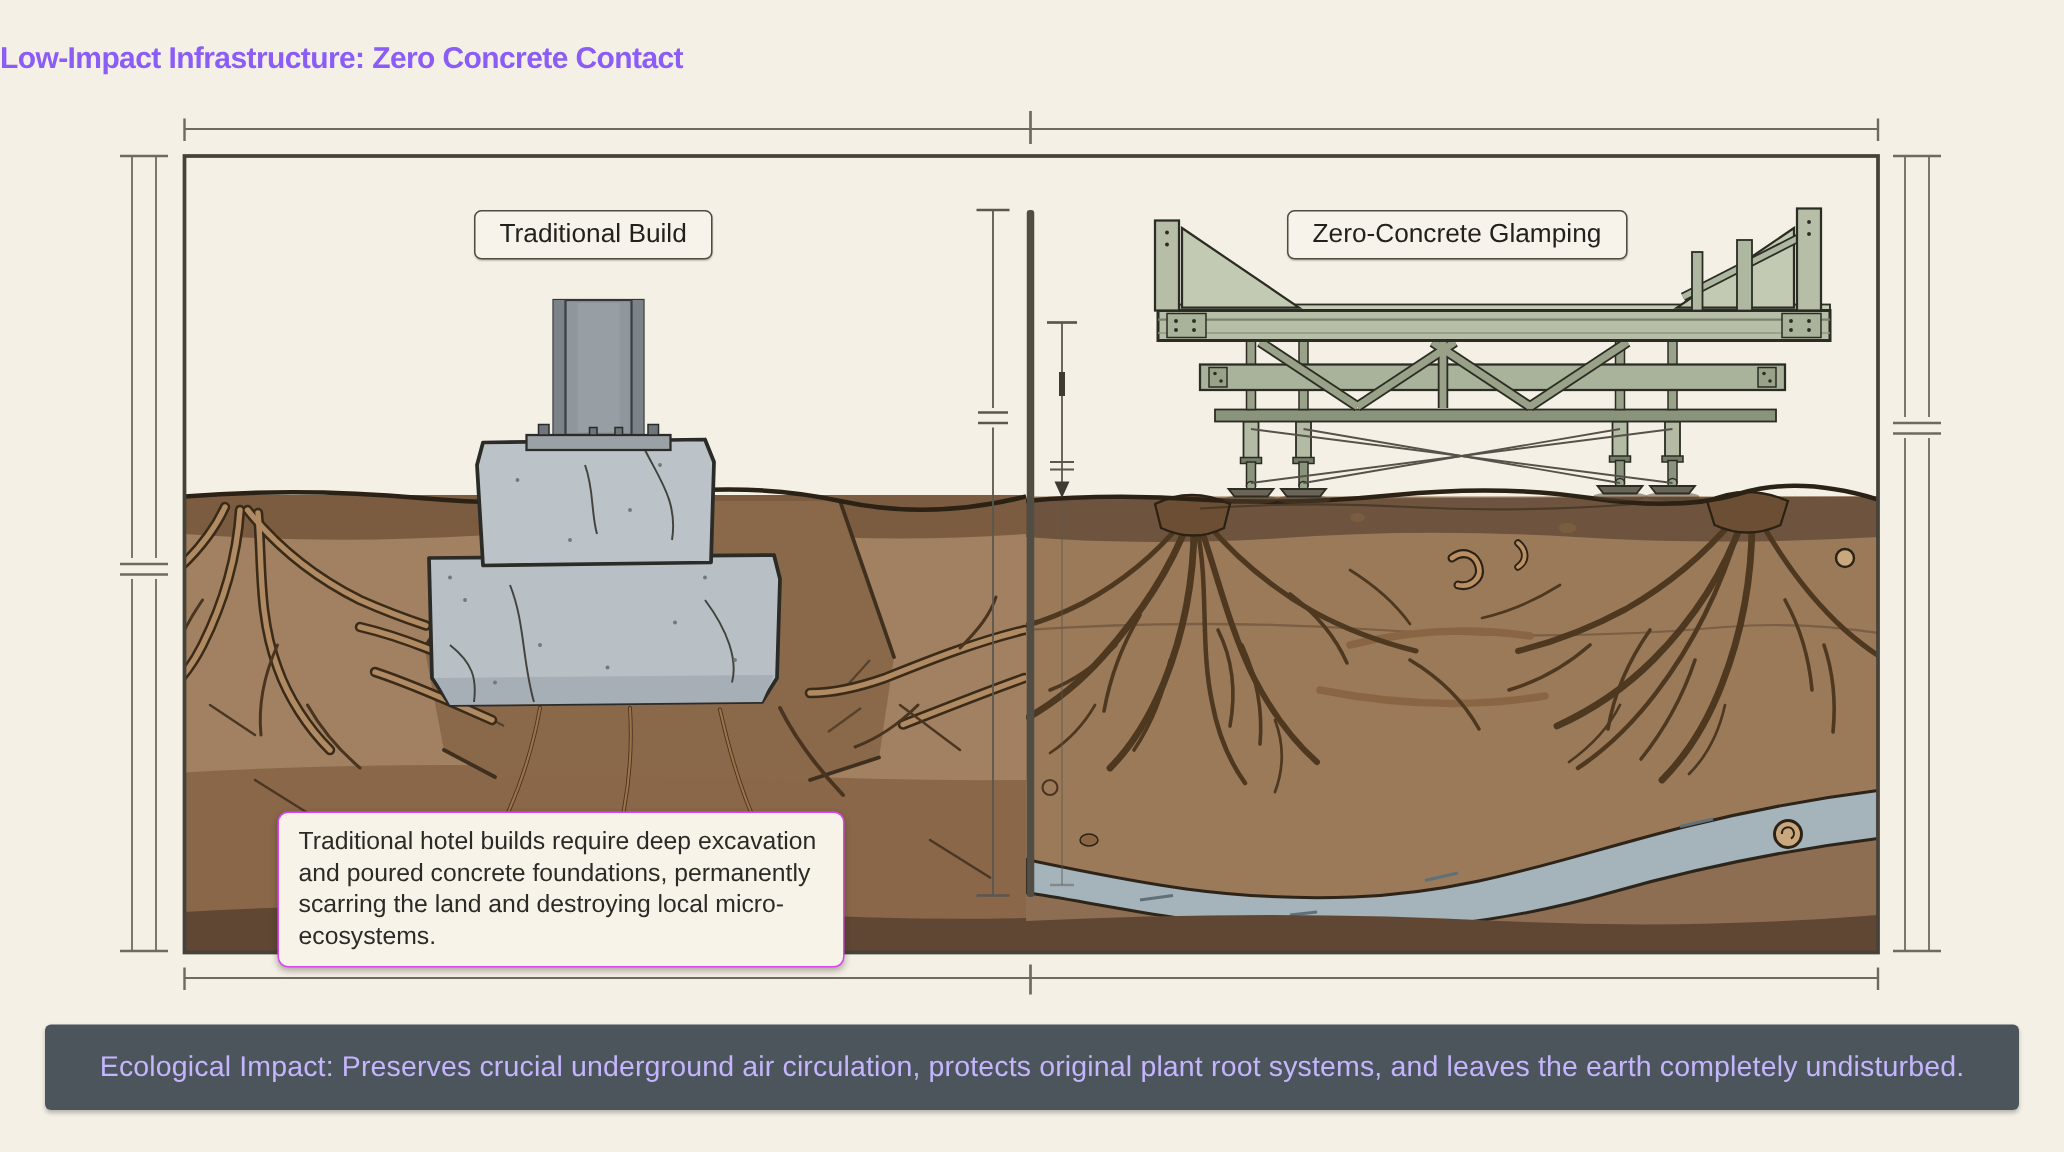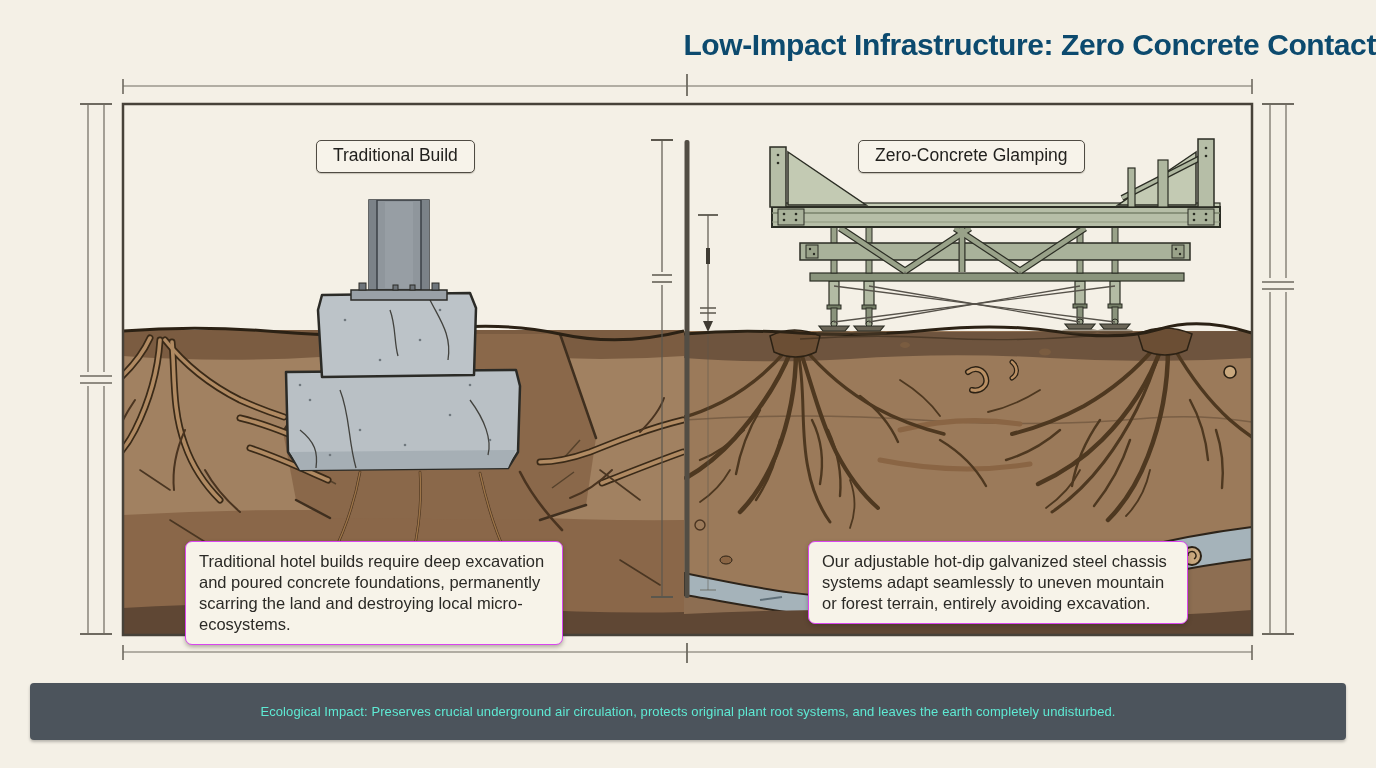--- a/index.html
+++ b/index.html
@@ -1,34 +1,34 @@
 <!DOCTYPE html>
 <html><head>
 <meta charset="utf-8">
 <style>
   html,body{margin:0;padding:0;}
   body{font-family:"Liberation Sans","DejaVu Sans",sans-serif;background:#e8e4da;}
   .stage{position:relative;width:1376px;height:768px;background:#f4f0e6;overflow:hidden;}
-  .title{position:absolute;left:0;top:28px;width:100%;text-align:right;
-         font-size:30px;font-weight:600;color:#0c4a6e;letter-spacing:-.4px;}
+  .title{position:absolute;left:0;top:28px;width:100%;text-align:left;
+         font-size:20px;font-weight:600;color:#8b5cf6;letter-spacing:-.4px;}
   .scene-svg{position:absolute;left:0;top:0;width:1376px;height:768px;}
   .panel-label{position:absolute;background:#f7f3ea;border:1.6px solid #4f4b43;border-radius:5px;
                padding:4px 16px 6px;font-size:17.5px;color:#22211e;white-space:nowrap;
                box-shadow:0 1px 1px rgba(60,50,35,.25);}
   .label-left{left:316px;top:140px;}
   .label-right{left:858px;top:140px;}
   .caption{position:absolute;top:541px;background:#f7f3e9;border:1px solid #d946ef;border-radius:7px;
            padding:9px 13px;font-size:16.5px;line-height:1.28;color:#2b2a26;box-sizing:border-box;
            box-shadow:0 2px 4px rgba(50,38,25,.35);}
   .caption-left{left:185px;width:378px;}
   .caption-right{left:808px;width:380px;}
   .footer-banner{position:absolute;left:30px;top:683px;width:1316px;height:57px;background:#4c545c;
                  border-radius:4px;display:flex;align-items:center;justify-content:center;
                  box-shadow:0 2px 3px rgba(0,0,0,.25);}
-  .footer-banner span{color:#5eead4;font-size:13px;letter-spacing:.1px;}
+  .footer-banner span{color:#c4b5fd;font-size:19px;letter-spacing:.1px;}
 </style>
 </head>
 <body>
 
 <div class="stage">
 
   <svg class="scene-svg" viewBox="0 0 1376 768">
 
     <defs>
       <clipPath id="clipL">
@@ -354,18 +354,17 @@
       <path d="M700,590 L716,590" stroke="#5b574d" stroke-width="1.6" opacity=".45"></path>
     </g>
   </svg>
 
   <div class="title">Low-Impact Infrastructure: Zero Concrete Contact</div>
 
   <div class="panel-label label-right">Zero-Concrete Glamping</div>
   <div class="panel-label label-left">Traditional Build</div>
 
   <div class="caption caption-left">Traditional hotel builds require deep excavation and poured concrete foundations, permanently scarring the land and destroying local micro-ecosystems.</div>
-  <div class="caption caption-right">Our adjustable hot-dip galvanized steel chassis systems adapt seamlessly to uneven mountain or forest terrain, entirely avoiding excavation.</div>
 
   <div class="footer-banner">
     <span>Ecological Impact: Preserves crucial underground air circulation, protects original plant root systems, and leaves the earth completely undisturbed.</span>
   </div>
 </div>
 
 </body></html>

